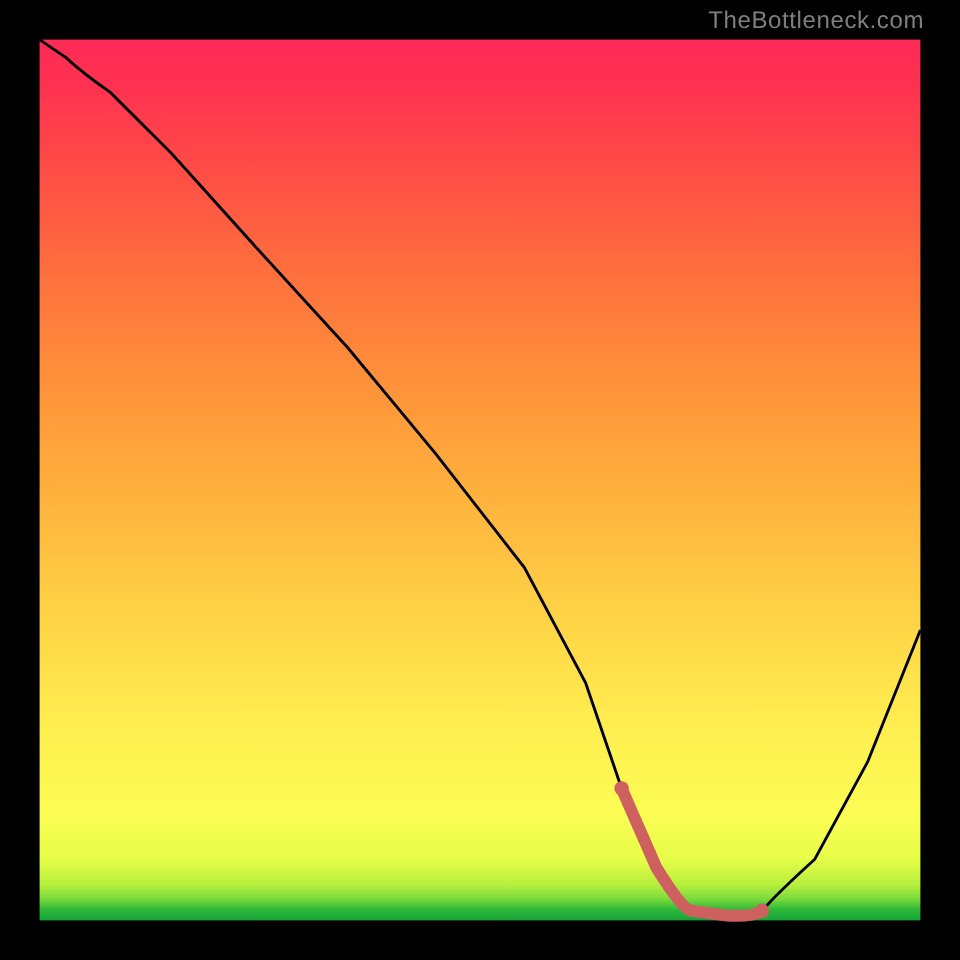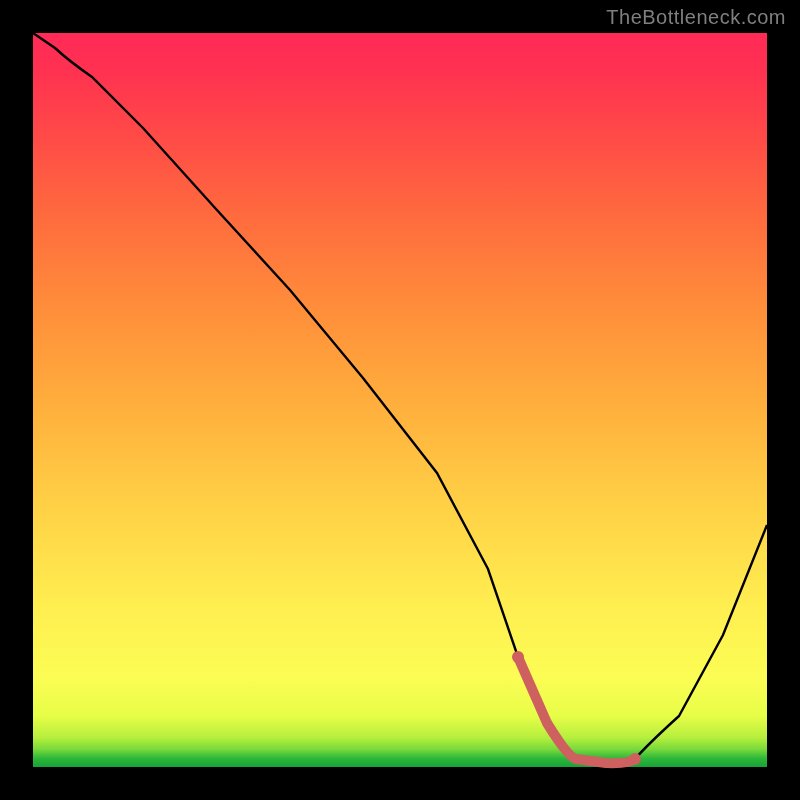--- a/index.html
+++ b/index.html
@@ -14,21 +14,21 @@
     position: absolute;
     left: 0;
     top: 0;
     width: 800px;
     height: 800px;
     background: #000;
   }
   .watermark {
     position: absolute;
     top: 6px;
-    right: 14px;
+    right: 30px;
     color: #7f7f7f;
     font-family: Arial, Helvetica, sans-serif;
     font-size: 20px;
     letter-spacing: 0.5px;
   }
   .plot {
     position: absolute;
     left: 33px;
     top: 33px;
     width: 734px;

